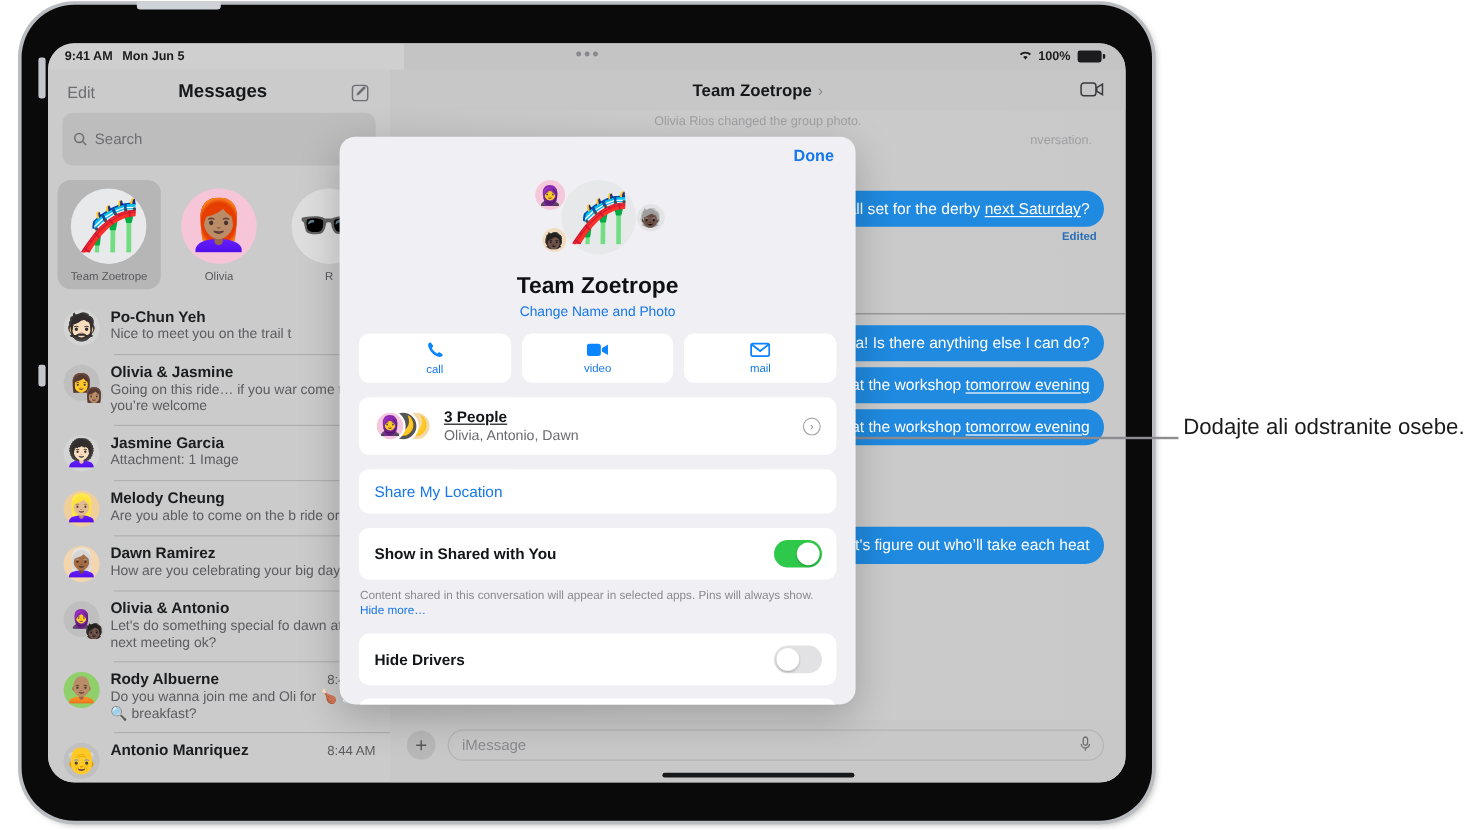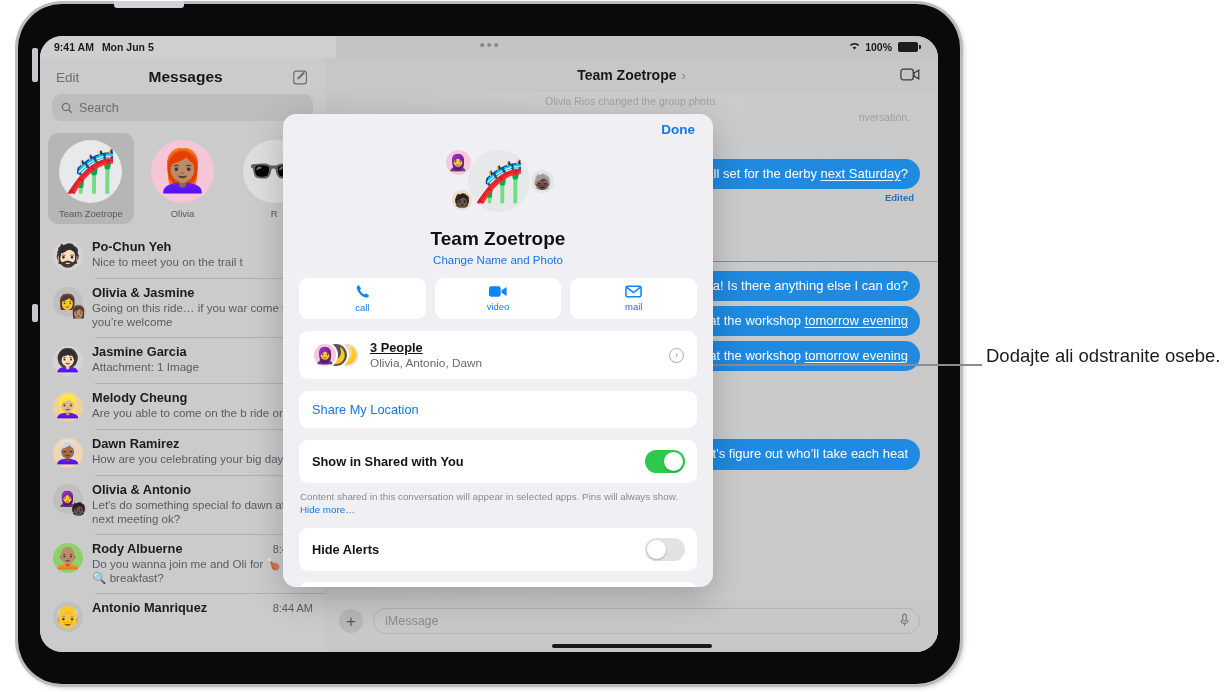--- a/index.html
+++ b/index.html
@@ -72,21 +72,21 @@
   }
   .sb-nav {
     display:flex; align-items:center; justify-content:space-between;
     padding: 10px 16px 6px 16px;
   }
   .sb-edit { font-size:13.5px; color:#6d6d72; }
   .sb-title { font-size:15.5px; font-weight:bold; color:#16181a; }
   .compose-icon { width:17px; height:17px; color:#6d6d72; }
 
   .searchbar {
-    margin: 2px 12px 8px 12px; height: 27px; border-radius: 9px;
+    margin: 2px 12px 8px 12px; height: 44px; border-radius: 9px;
     background: #bdbdbd; display:flex; align-items:center; gap:6px;
     padding: 0 9px; color:#6d6d72; font-size:12.5px;
   }
   .search-glyph { width:12px;height:12px; }
 
   .pinned-row { display:flex; gap:6px; padding: 4px 8px 8px 8px; }
   .pin {
     width: 86px; display:flex; flex-direction:column; align-items:center;
     padding: 7px 2px 5px 2px; border-radius: 11px;
   }
@@ -619,21 +619,21 @@
               </span>
           </div>
         </div>
 
         <div class="footnote">
           <span>Content shared in this conversation will appear in selected apps. Pins will always show. </span><a href="#">Hide more…</a>
         </div>
 
         <div class="card">
           <div class="toggle-row">
-            <span class="toggle-lbl">Hide Alerts</span>
+            <span class="toggle-lbl">Hide Drivers</span>
             <span class="tg off">
                 <i></i>
               </span>
           </div>
         </div>
 
         <div class="partial-card"></div>
       </div>
 
     </div>

